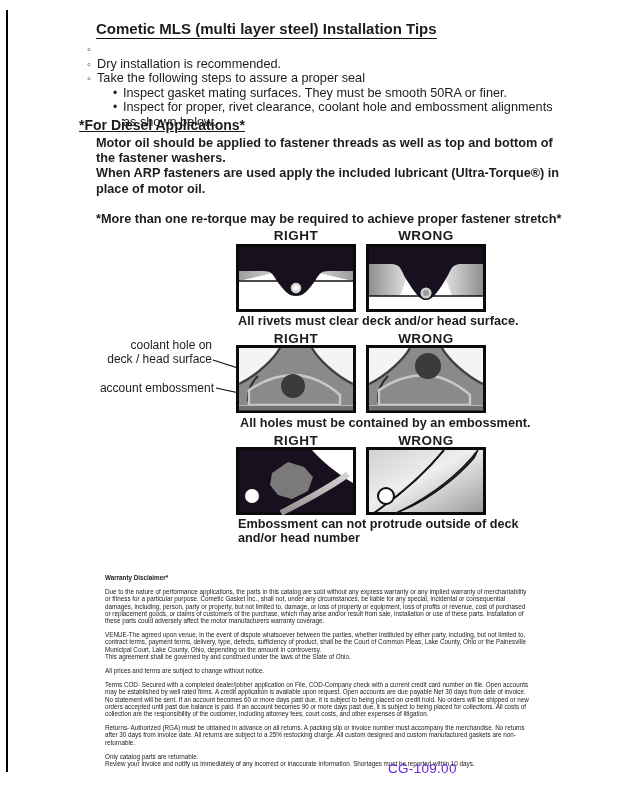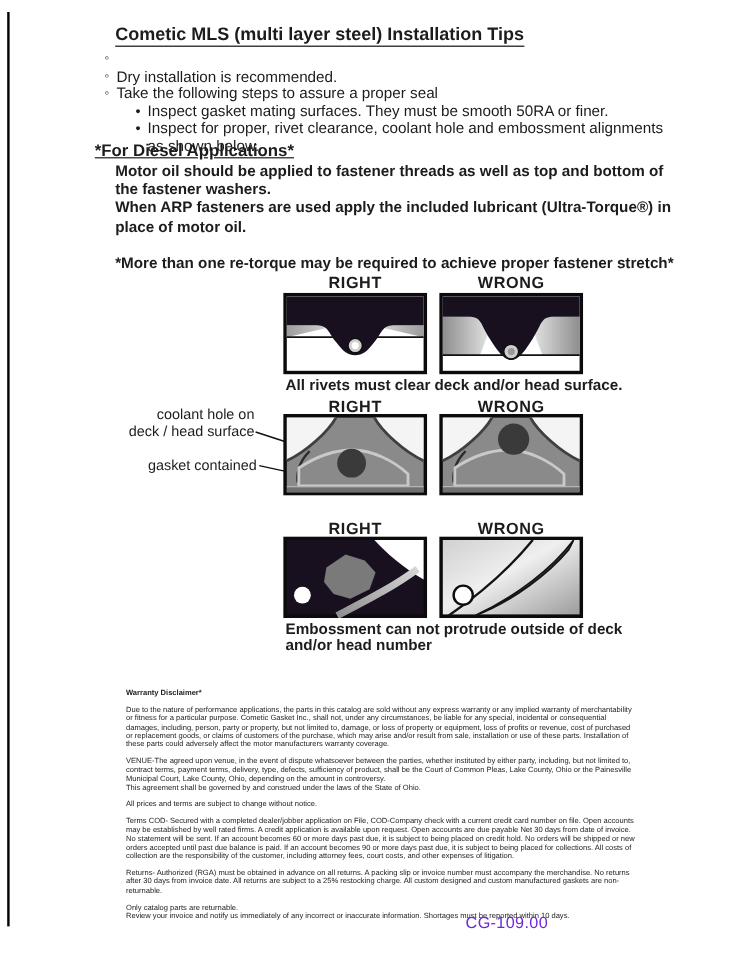--- a/index.html
+++ b/index.html
@@ -120,21 +120,21 @@
     <circle cx="60" cy="49" r="3" fill="#9a9a9a"></circle>
   </svg>
 
   <div class="caption" style="left:238px; top:315px;">All rivets must clear deck and/or head surface.</div>
 
   <div class="rw-header" style="left:236px; top:331px;">RIGHT</div>
   <div class="rw-header" style="left:366px; top:331px;">WRONG</div>
 
   <div class="label-coolant">coolant hole on
 deck / head surface</div>
-  <div class="label-emboss">gasket contained</div>
+  <div class="label-emboss">account embossment</div>
 
   <svg class="pointer-overlay" viewBox="0 0 95 50">
     <line x1="8" y1="5" x2="88" y2="31" stroke="#111" stroke-width="1.2"></line>
     <line x1="11" y1="33" x2="57" y2="43" stroke="#111" stroke-width="1.2"></line>
   </svg>
 
   <svg class="panel" style="left:236px; top:345px;" viewBox="0 0 120 68">
     <rect x="1.5" y="1.5" width="117" height="65" fill="#8a8a8a" stroke="#0b0b0b" stroke-width="3"></rect>
     <path d="M3,3 H44 C38,14 20,31 3,39 Z" fill="#f4f4f4"></path>
     <path d="M117,3 H76 C82,14 100,31 117,39 Z" fill="#f4f4f4"></path>
@@ -153,20 +153,21 @@
     <path d="M117,3 H76 C82,14 100,31 117,39 Z" fill="#f4f4f4"></path>
     <path d="M44,3 C38,14 20,31 3,39" fill="none" stroke="#3f3f3f" stroke-width="2.4"></path>
     <path d="M76,3 C82,14 100,31 117,39" fill="none" stroke="#3f3f3f" stroke-width="2.4"></path>
     <path d="M22,31 C14,39 11,47 12,57" fill="none" stroke="#2e2e2e" stroke-width="2"></path>
     <path d="M13,60 V45 C28,35 44,30 58,30 C74,30 92,39 104,50 V60 Z" fill="none" stroke="#c9c9c9" stroke-width="2.4" stroke-linejoin="round"></path>
     <circle cx="62" cy="21" r="13" fill="#3a3a3a"></circle>
     <rect x="3" y="61" width="114" height="4.5" fill="#707070"></rect>
     <line x1="3" y1="60.5" x2="117" y2="60.5" stroke="#b5b5b5" stroke-width="1"></line>
   </svg>
 
+  <div class="caption" style="left:240px; top:417px;">All holes must be contained by an embossment.</div>
 
   <div class="rw-header" style="left:236px; top:433px;">RIGHT</div>
   <div class="rw-header" style="left:366px; top:433px;">WRONG</div>
 
   <svg class="panel" style="left:236px; top:447px;" viewBox="0 0 120 68">
     <defs>
       <linearGradient id="strip3" x1="0" y1="1" x2="1" y2="0">
           <stop offset="0" stop-color="#8f8f8f"></stop>
           <stop offset="1" stop-color="#d6d6d6"></stop>
         </linearGradient>

